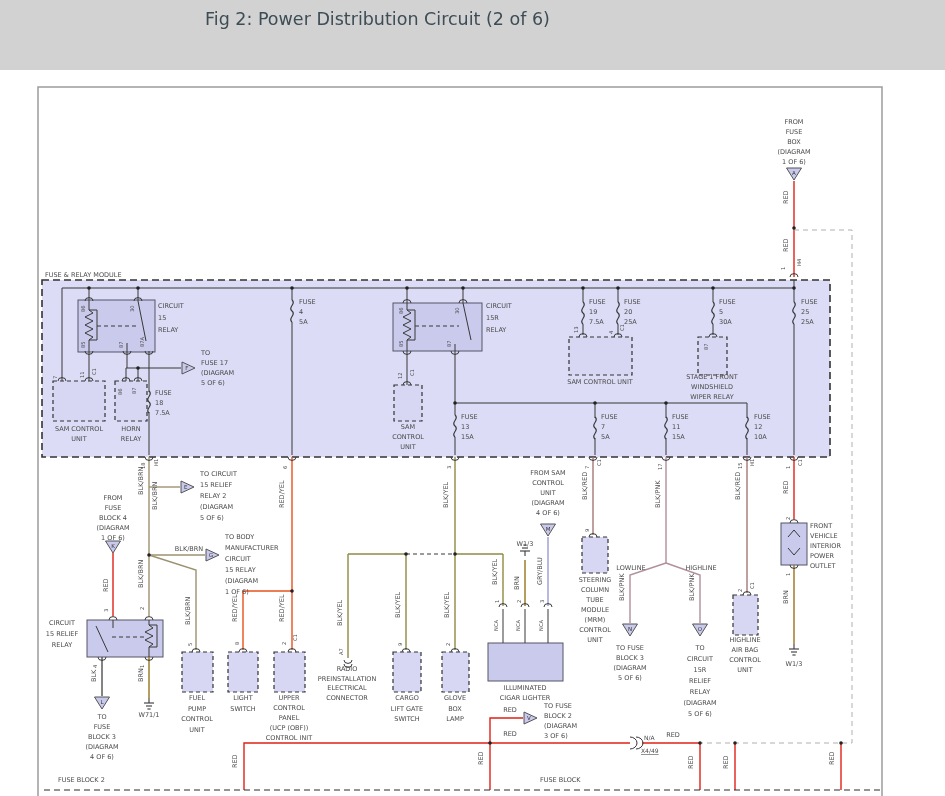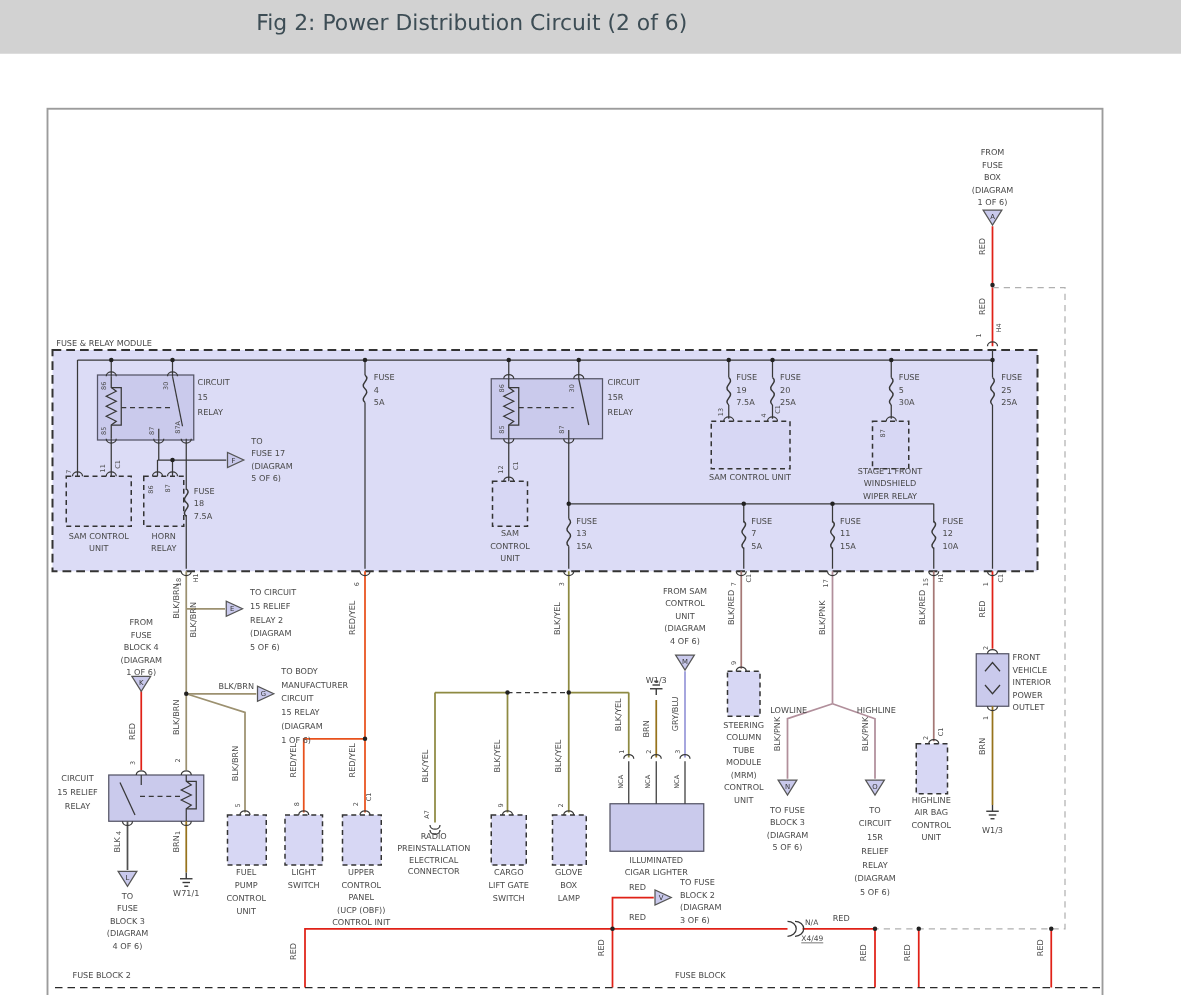--- a/index.html
+++ b/index.html
@@ -1,18 +1,18 @@
 <!DOCTYPE html>
 <html><head>
 <meta charset="utf-8">
 <style>
   html,body{margin:0;padding:0;}
   body{width:945px;height:796px;position:relative;background:#ffffff;overflow:hidden;
        font-family:"DejaVu Sans", sans-serif;}
-  #title-bar{position:absolute;left:0;top:0;width:945px;height:43px;background:#d2d2d2;}
+  #title-bar{position:absolute;left:0;top:0;width:945px;height:70px;background:#d2d2d2;}
   #page-title{position:absolute;left:205px;top:9px;font-size:17.5px;color:#3d4d55;
        font-family:"DejaVu Sans", sans-serif;}
   #stage{position:absolute;left:0;top:0;width:945px;height:796px;}
   svg{position:absolute;left:0;top:0;}
   svg text{font-family:"DejaVu Sans", sans-serif;}
 </style>
 </head>
 <body>
 
 <div id="title-bar" style="background: rgb(210, 210, 210);">

